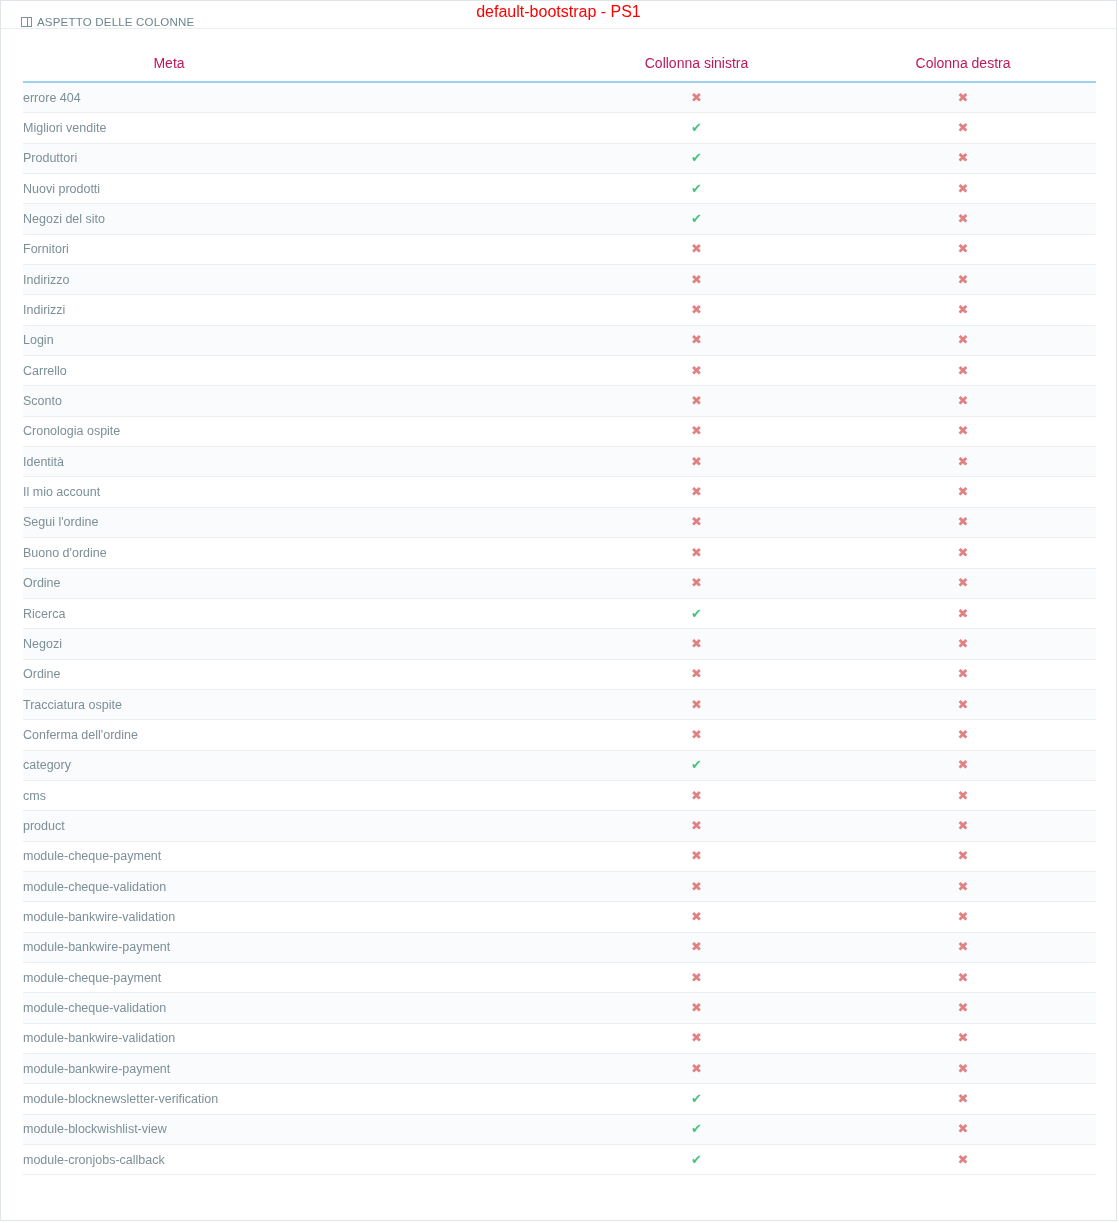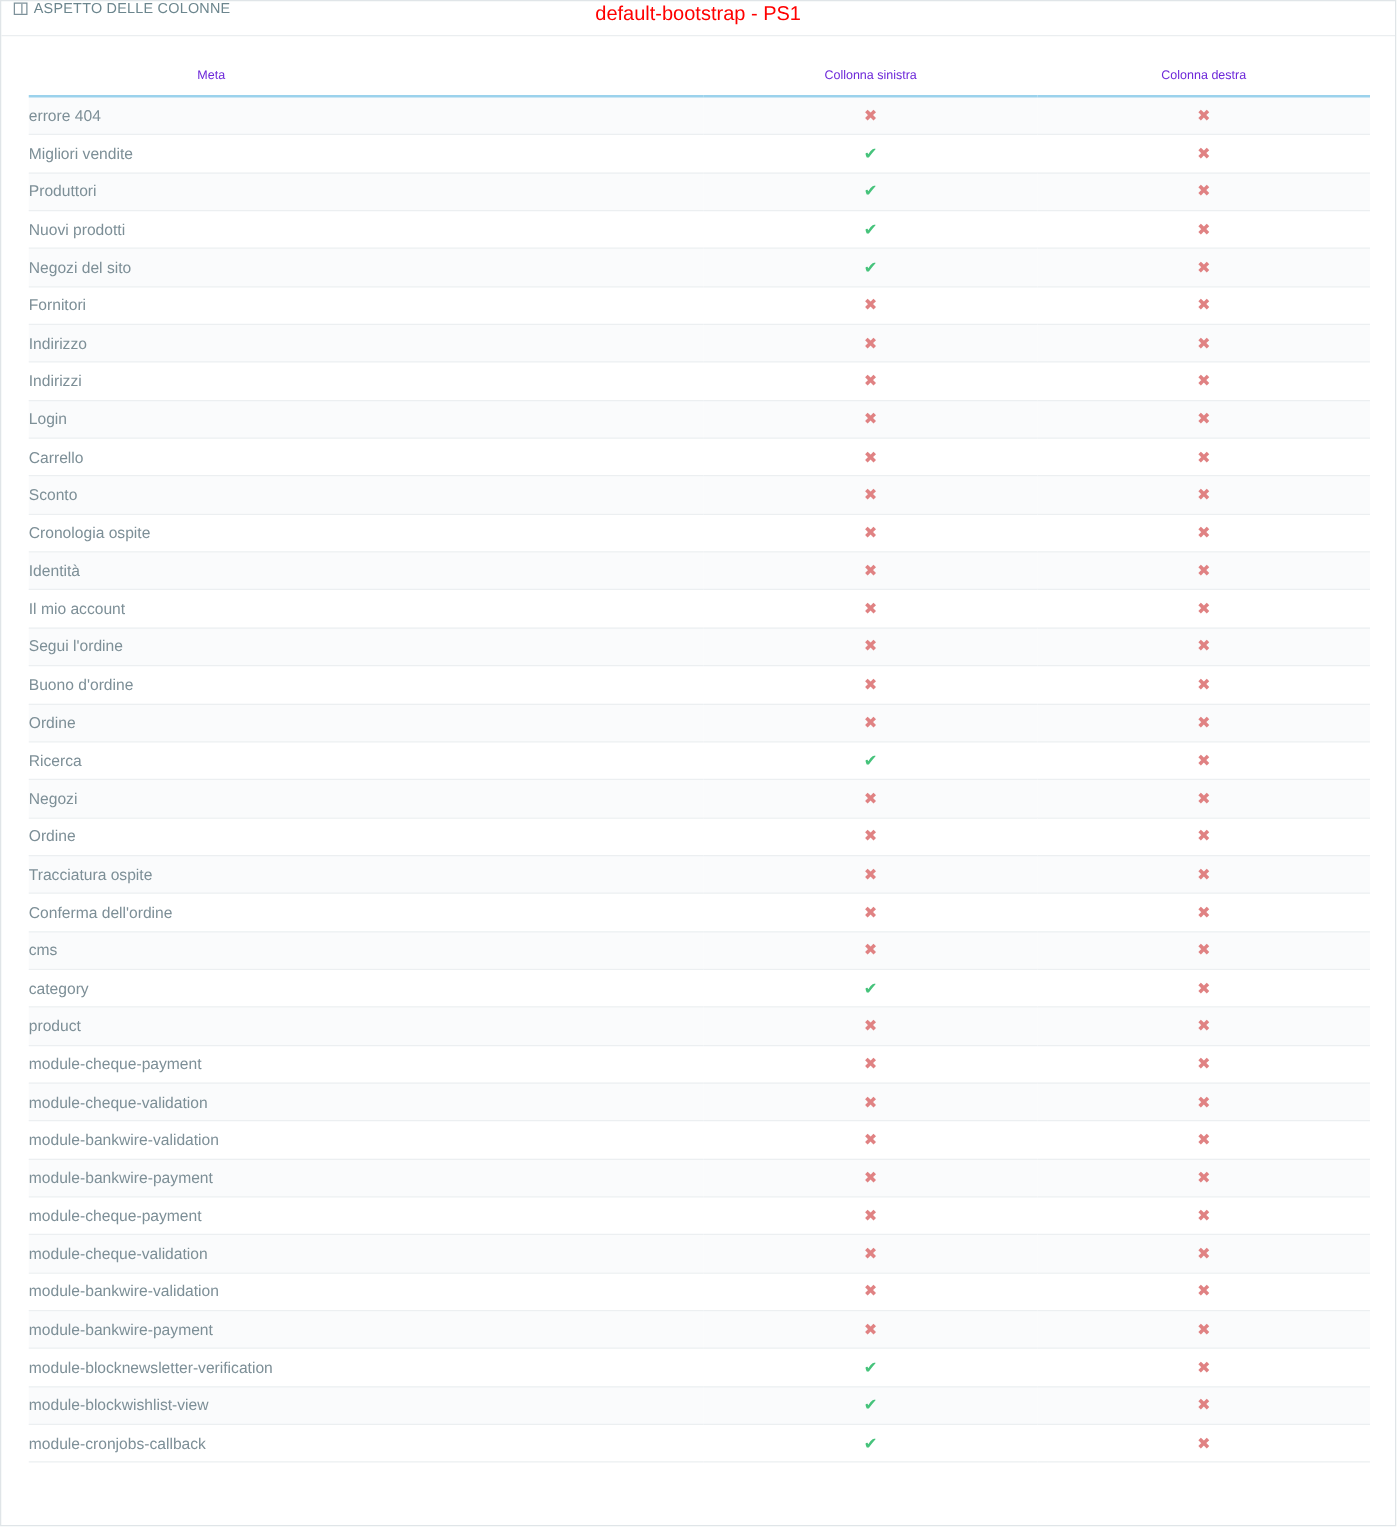--- a/index.html
+++ b/index.html
@@ -22,23 +22,23 @@
     border: 1px solid #e0e5e8;
     box-sizing: border-box;
     background: #ffffff;
     overflow: hidden;
   }
 
   
   .panel-heading {
     position: relative;
     height: 28px;
-    padding: 0 10px;
+    padding: 0 20px;
     display: flex;
-    align-items: flex-start;
+    align-items: flex-end;
     border-bottom: 1px solid #ebeef0;
     box-sizing: border-box;
   }
   .heading-left {
     display: flex;
     align-items: center;
     gap: 5px;
     font-size: 11.5px;
     letter-spacing: .2px;
     color: #6c868e;
@@ -81,22 +81,22 @@
     padding: 18px 22px 0 22px;
     box-sizing: border-box;
   }
   table.cols-table {
     width: 1073px;
     border-collapse: collapse;
     table-layout: fixed;
   }
   table.cols-table th {
     font-weight: normal;
-    font-size: 10px;
-    color: #6d28d9;
+    font-size: 14px;
+    color: #be185d;
     padding: 8px 0 10px 0;
     border-bottom: 2px solid #9bd2ec;
     text-align: center;
   }
   table.cols-table td {
     font-size: 12.5px;
     color: #7d8f97;
     padding: 0;
     height: 29.35px;
     border-bottom: 1px solid #eceff1;
@@ -312,30 +312,30 @@
           </tr>
           <tr>
             <td class="col-meta">
               <span class="meta-label">Conferma dell'ordine</span>
             </td>
             <td class="col-left"><span class="mark mark-no">✖</span></td>
             <td class="col-right"><span class="mark mark-no">✖</span></td>
           </tr>
           <tr>
             <td class="col-meta">
+              <span class="meta-label">category</span>
+            </td>
+            <td class="col-left"><span class="mark mark-yes">✔</span></td>
+            <td class="col-right"><span class="mark mark-no">✖</span></td>
+          </tr>
+          <tr>
+            <td class="col-meta">
               <span class="meta-label">cms</span>
             </td>
             <td class="col-left"><span class="mark mark-no">✖</span></td>
-            <td class="col-right"><span class="mark mark-no">✖</span></td>
-          </tr>
-          <tr>
-            <td class="col-meta">
-              <span class="meta-label">category</span>
-            </td>
-            <td class="col-left"><span class="mark mark-yes">✔</span></td>
             <td class="col-right"><span class="mark mark-no">✖</span></td>
           </tr>
           <tr>
             <td class="col-meta">
               <span class="meta-label">product</span>
             </td>
             <td class="col-left"><span class="mark mark-no">✖</span></td>
             <td class="col-right"><span class="mark mark-no">✖</span></td>
           </tr>
           <tr>

